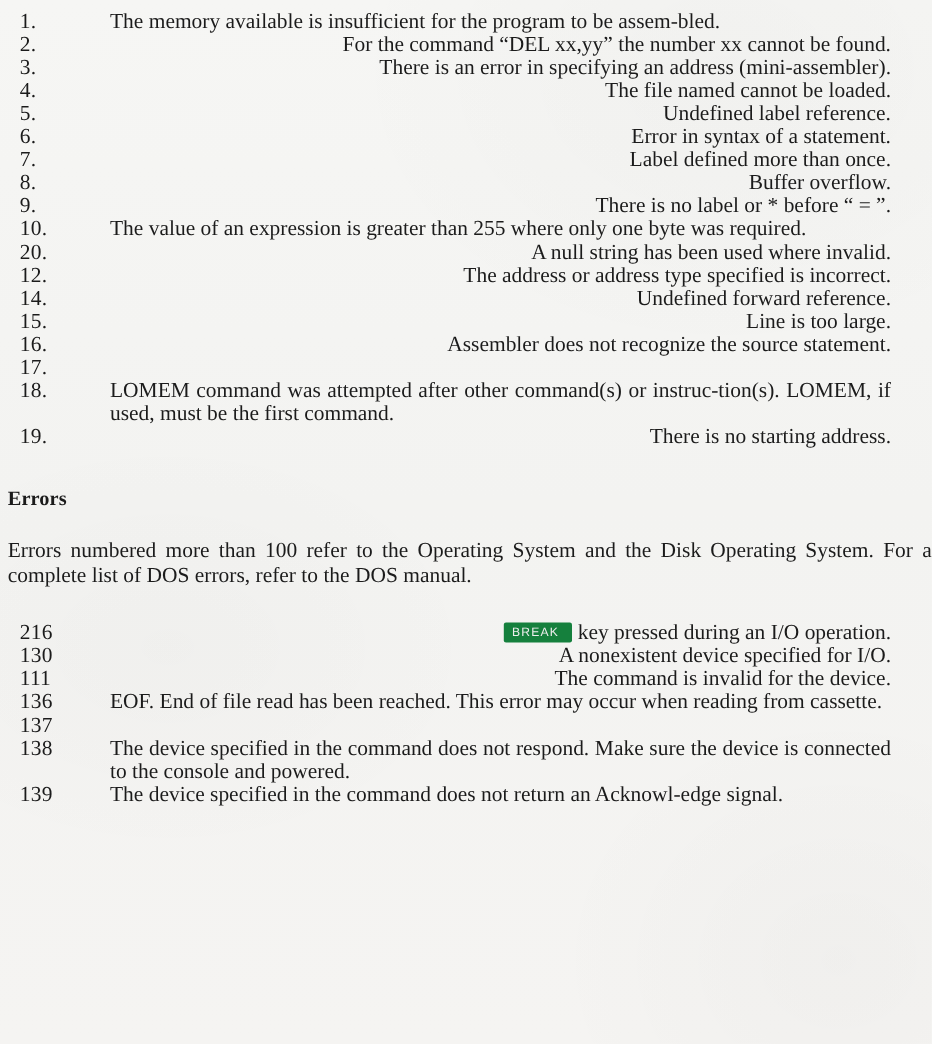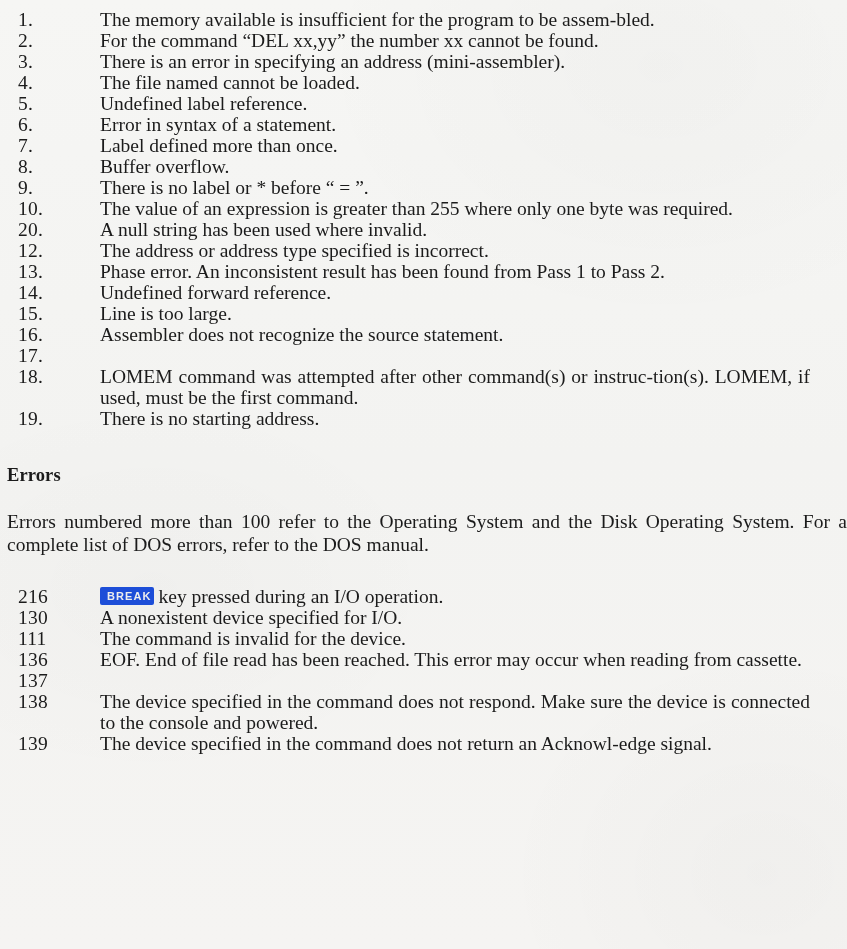--- a/index.html
+++ b/index.html
@@ -54,21 +54,21 @@
   .row .txt {
     flex: 1 1 auto;
     padding-right: 37px;
     box-sizing: border-box;
     font-size: 19.5px;
     line-height: 21px;
     text-align: justify;
     text-justify: inter-word;
     hyphens: manual;
   }
-  .row .txt.single { text-align: left; }
+  .row .txt.single { text-align: right; }
 
   
   .section-head {
     font-weight: bold;
     font-size: 18.5px;
     line-height: 21px;
     padding-left: 7px;
     letter-spacing: 0.1px;
   }
 
@@ -83,28 +83,28 @@
 
   
   .gap-head  { height: 36px; }
   .gap-after-head { height: 24px; }
   .gap-para  { height: 30px; }
   .top-pad   { height: 9px; }
 
   
   .keycap {
     display: inline-block;
-    background: #1d4ed8;
+    background: #15803d;
     color: #ededed;
     font-family: "Liberation Sans", "DejaVu Sans", sans-serif;
-    font-weight: bold;
+    font-weight: normal;
     font-size: 11px;
     line-height: 16px;
     letter-spacing: 1.1px;
-    padding: 1px 2px 1px 7px;
+    padding: 1px 12px 1px 7px;
     border-radius: 2px;
     vertical-align: 2px;
     position: relative;
     top: -1px;
   }
 </style>
 </head>
 <body>
 
 <div class="page"></div>
@@ -168,24 +168,20 @@
     <div class="row">
       <div class="num">20.</div>
       <div class="txt single">A null string has been used where invalid.</div>
     </div>
 
     <div class="row">
       <div class="num">12.</div>
       <div class="txt single">The address or address type specified is incorrect.</div>
     </div>
 
-    <div class="row">
-      <div class="num">13.</div>
-      <div class="txt">Phase error. An inconsistent result has been found from Pass 1 to Pass 2.</div>
-    </div>
 
     <div class="row">
       <div class="num">14.</div>
       <div class="txt single">Undefined forward reference.</div>
     </div>
 
     <div class="row">
       <div class="num">15.</div>
       <div class="txt single">Line is too large.</div>
     </div>

